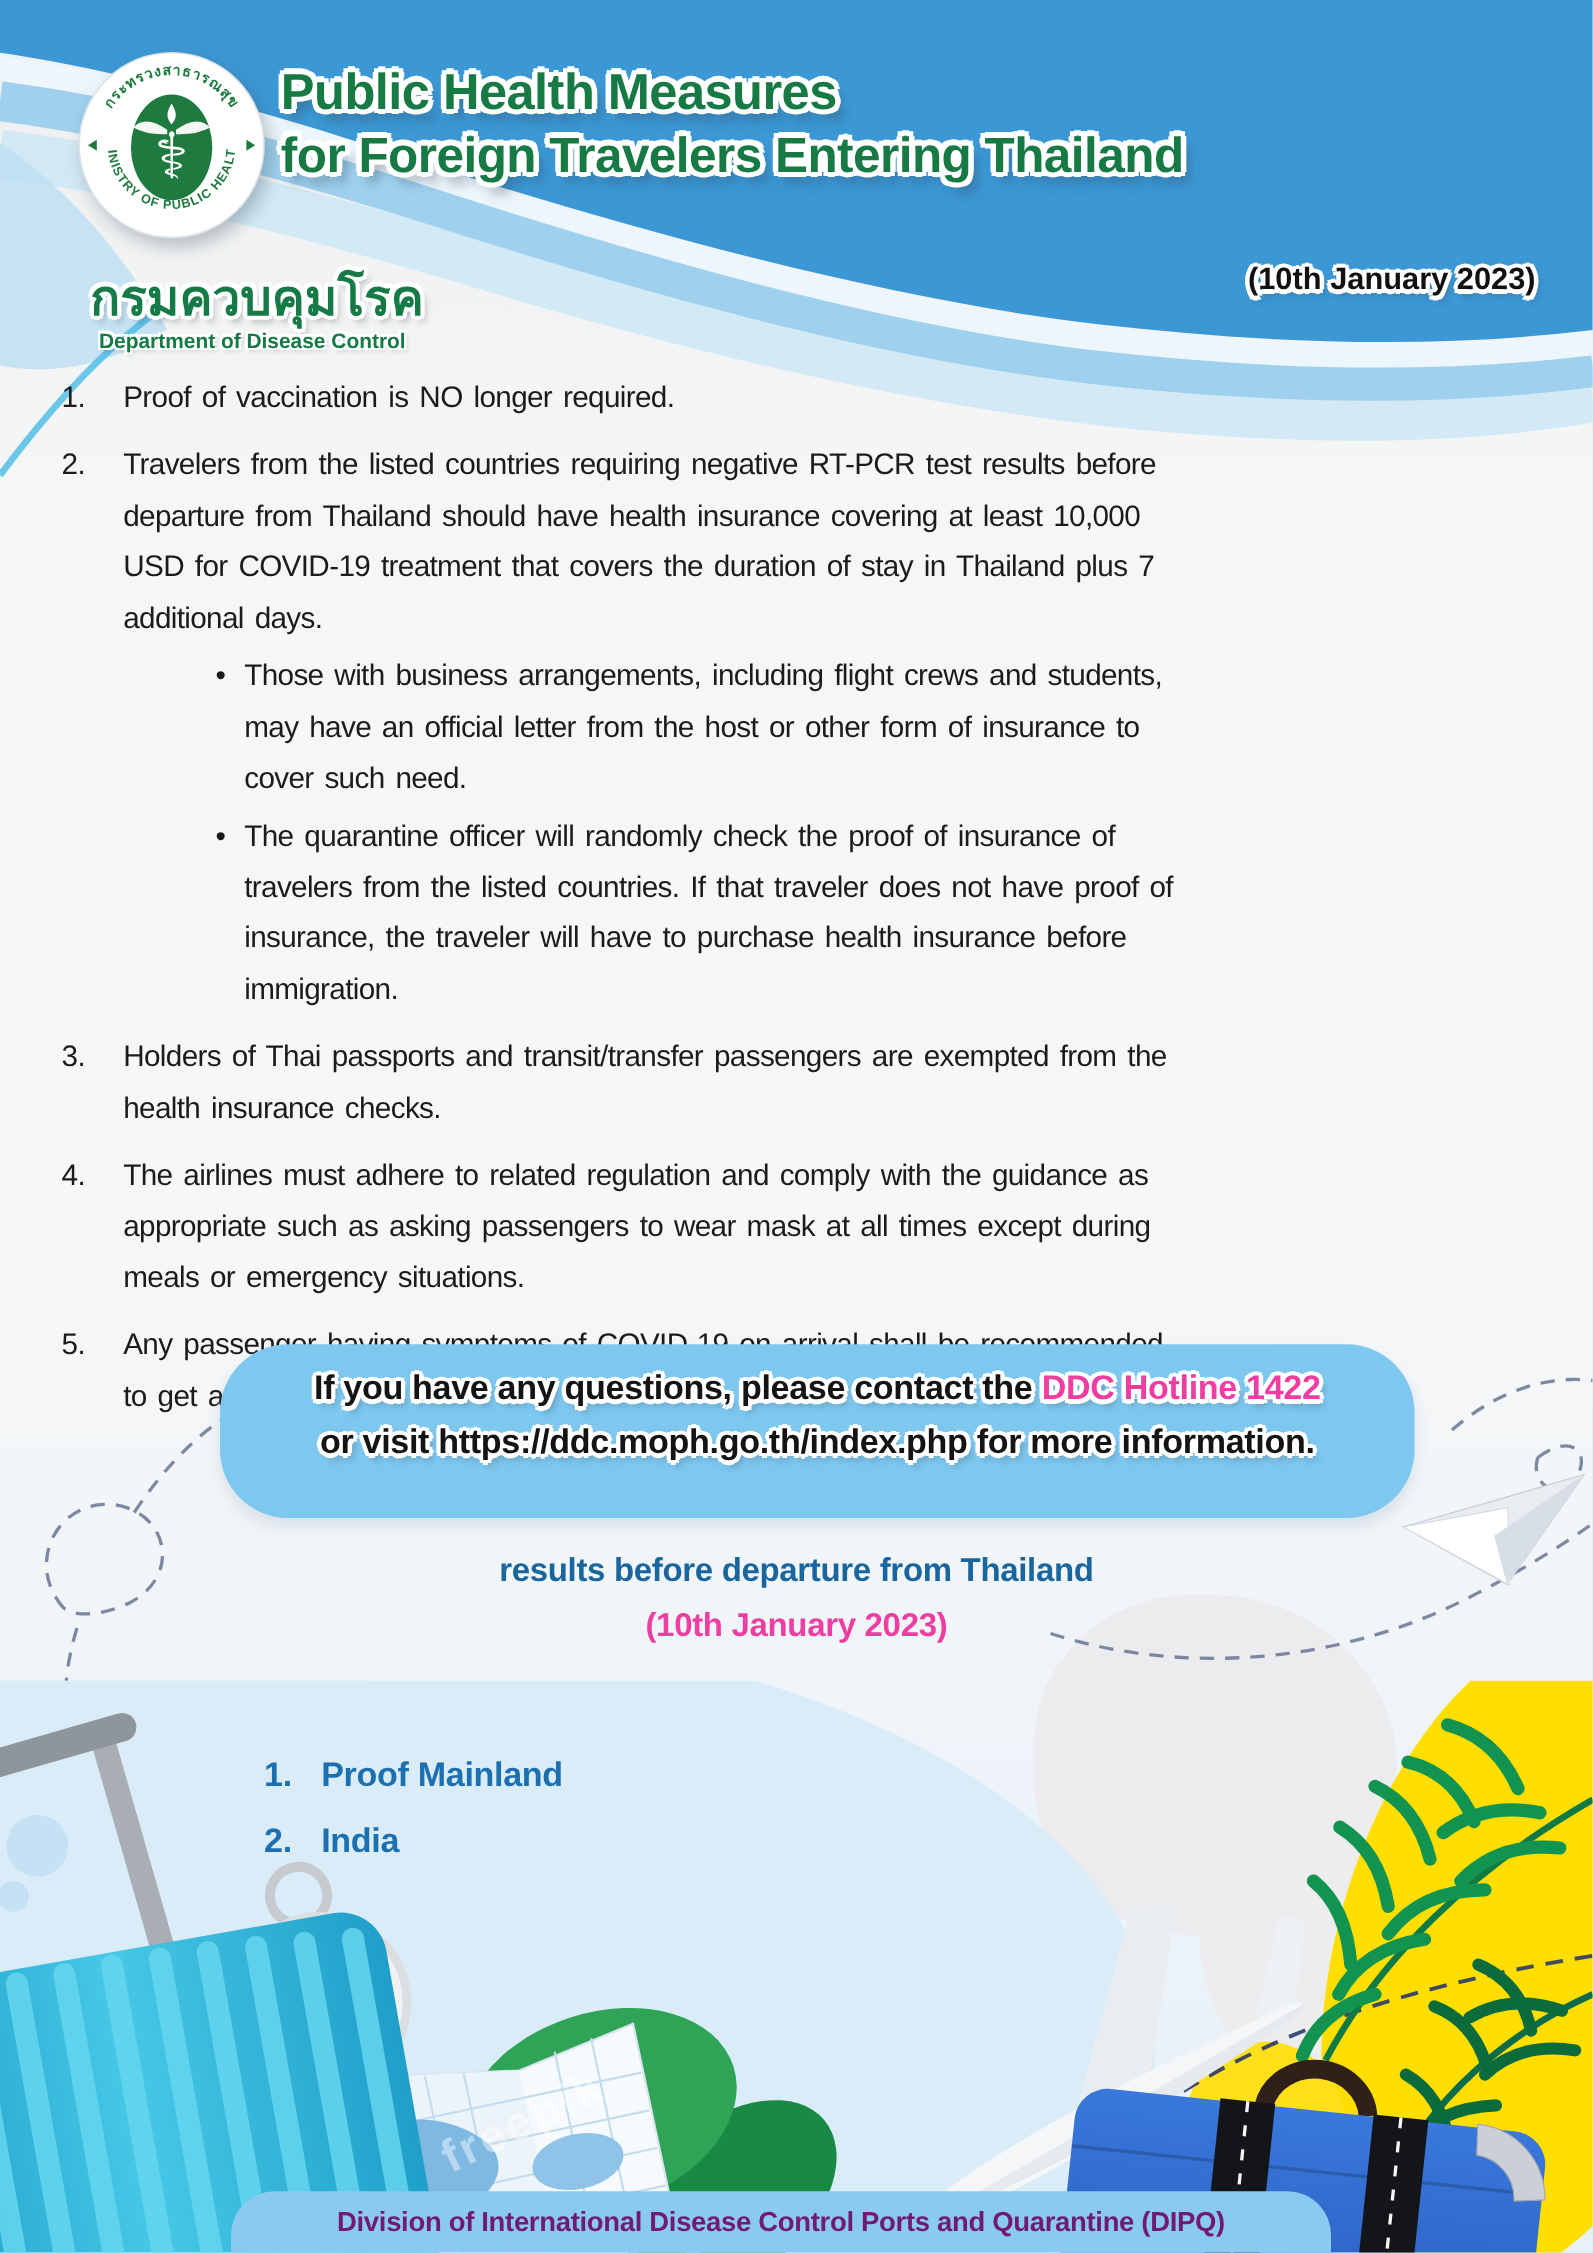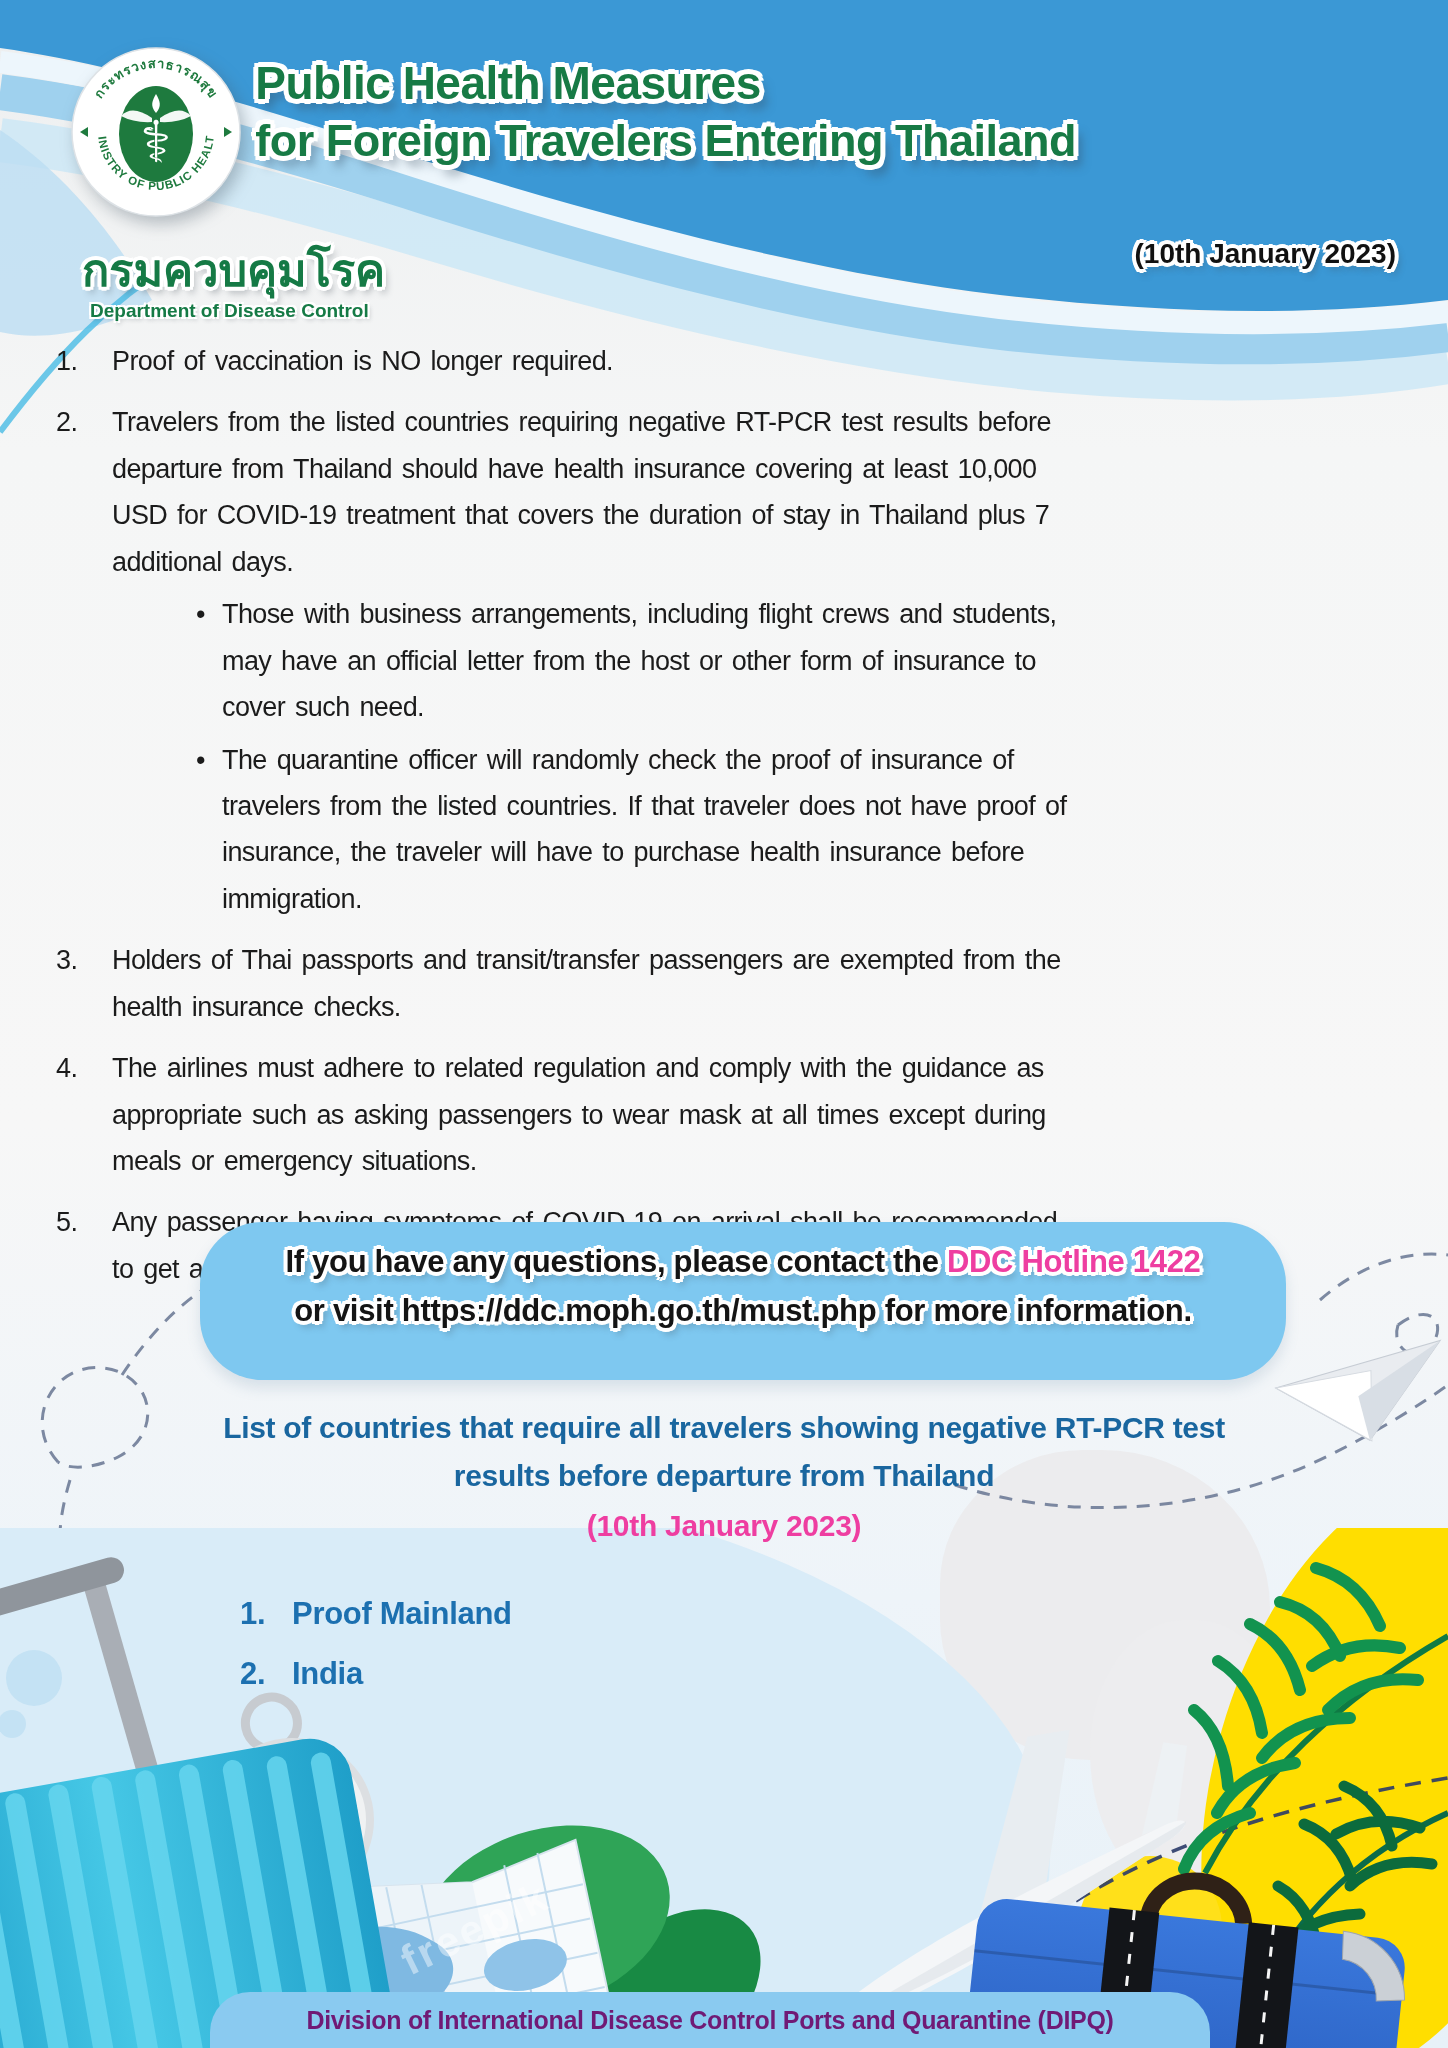--- a/index.html
+++ b/index.html
@@ -151,26 +151,25 @@
       <polygon points="-70,34 18,-6 36,62" fill="#ffffff" stroke="#d5dae0" stroke-width="1"></polygon>
       <polygon points="78,-52 12,22 34,62" fill="#d8dee5"></polygon>
     </g>
   </svg>
 
   <div class="contact-box">
     <div class="cb-line cb-line1 outline-mid">
       <span>If you have any questions, please contact the </span><span class="pink">DDC Hotline 1422</span>
     </div>
     <div class="cb-line cb-line2 outline-mid">
-      <span>or visit </span><span>https://ddc.moph.go.th/must.php</span><span> for more information.</span>
+      <span>or visit </span><span>https://ddc.moph.go.th/index.php</span><span> for more information.</span>
     </div>
   </div>
 
   <div class="country-heading">
-    <div>List of countries that require all travelers showing negative RT-PCR test</div>
     <div>results before departure from Thailand</div>
     <div class="pink-date">(10th January 2023)</div>
   </div>
 
   <div class="country-list">
     <div>
       <span class="cnum">1.</span><span>Proof Mainland</span>
     </div>
     <div>
       <span class="cnum">2.</span><span>India</span>

